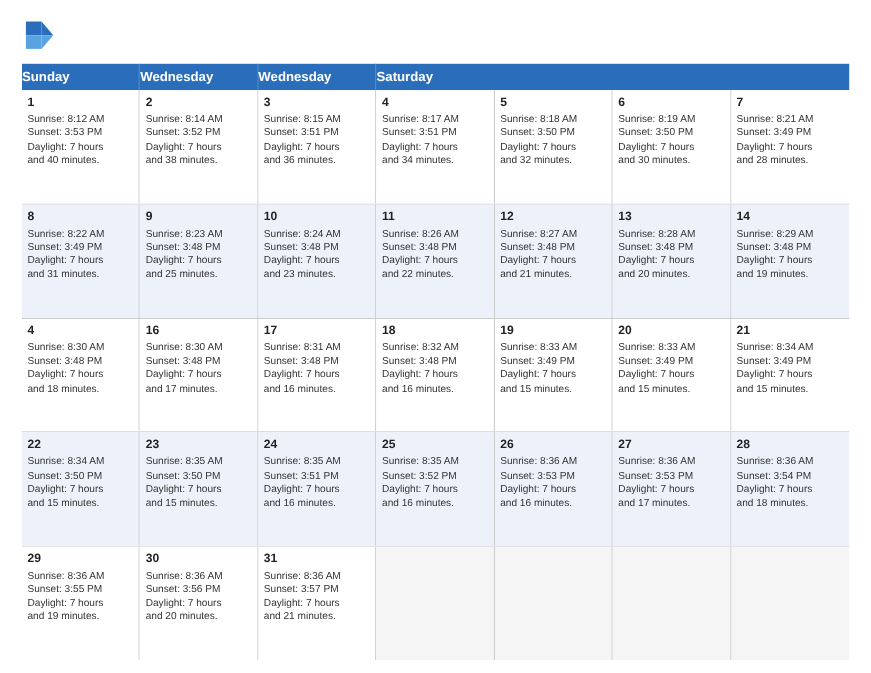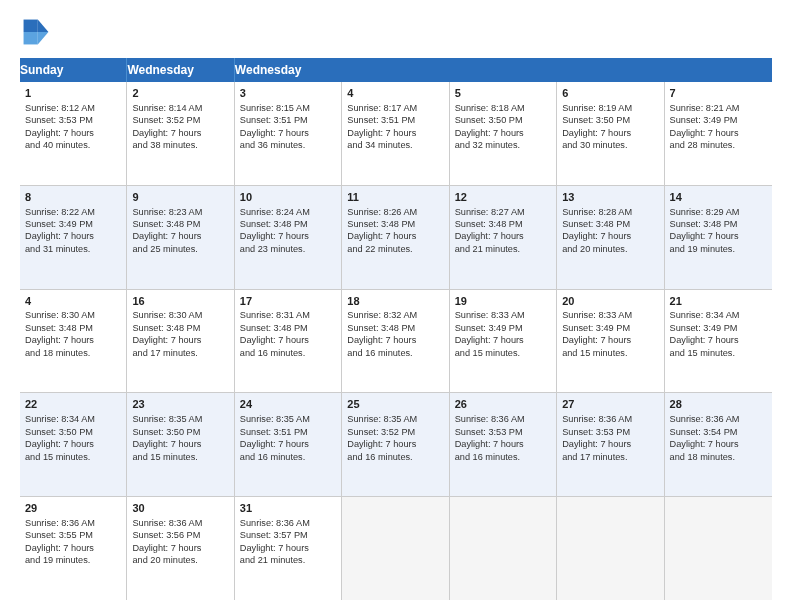--- a/index.html
+++ b/index.html
@@ -126,20 +126,21 @@
       <div class="main-title"></div>
       <div class="subtitle"></div>
     </div>
   </div>
 
   <div class="calendar">
     <div class="cal-header">
     <div class="cal-header-cell">Sunday</div>
         <div class="cal-header-cell">Wednesday</div>
         <div class="cal-header-cell">Wednesday</div>
+        <div class="cal-header-cell">Saturday</div>
       </div>
     <div class="cal-body">
     <div class="cal-row">
           <div class="cal-cell"><span class="day-num">1</span><span>Sunrise: 8:12 AM</span><br><span>Sunset: 3:53 PM</span><br><span>Daylight: 7 hours</span><br><span>and 40 minutes.</span><br></div>
           <div class="cal-cell"><span class="day-num">2</span><span>Sunrise: 8:14 AM</span><br><span>Sunset: 3:52 PM</span><br><span>Daylight: 7 hours</span><br><span>and 38 minutes.</span><br></div>
           <div class="cal-cell"><span class="day-num">3</span><span>Sunrise: 8:15 AM</span><br><span>Sunset: 3:51 PM</span><br><span>Daylight: 7 hours</span><br><span>and 36 minutes.</span><br></div>
           <div class="cal-cell"><span class="day-num">4</span><span>Sunrise: 8:17 AM</span><br><span>Sunset: 3:51 PM</span><br><span>Daylight: 7 hours</span><br><span>and 34 minutes.</span><br></div>
           <div class="cal-cell"><span class="day-num">5</span><span>Sunrise: 8:18 AM</span><br><span>Sunset: 3:50 PM</span><br><span>Daylight: 7 hours</span><br><span>and 32 minutes.</span><br></div>
           <div class="cal-cell"><span class="day-num">6</span><span>Sunrise: 8:19 AM</span><br><span>Sunset: 3:50 PM</span><br><span>Daylight: 7 hours</span><br><span>and 30 minutes.</span><br></div>
           <div class="cal-cell"><span class="day-num">7</span><span>Sunrise: 8:21 AM</span><br><span>Sunset: 3:49 PM</span><br><span>Daylight: 7 hours</span><br><span>and 28 minutes.</span><br></div>

